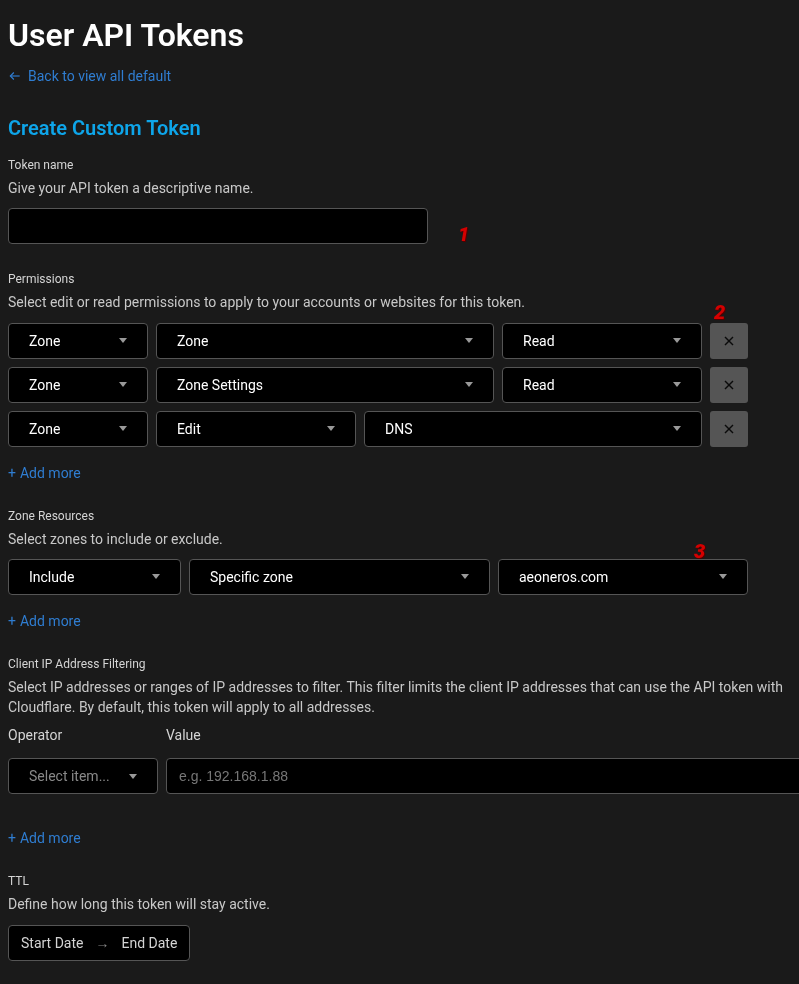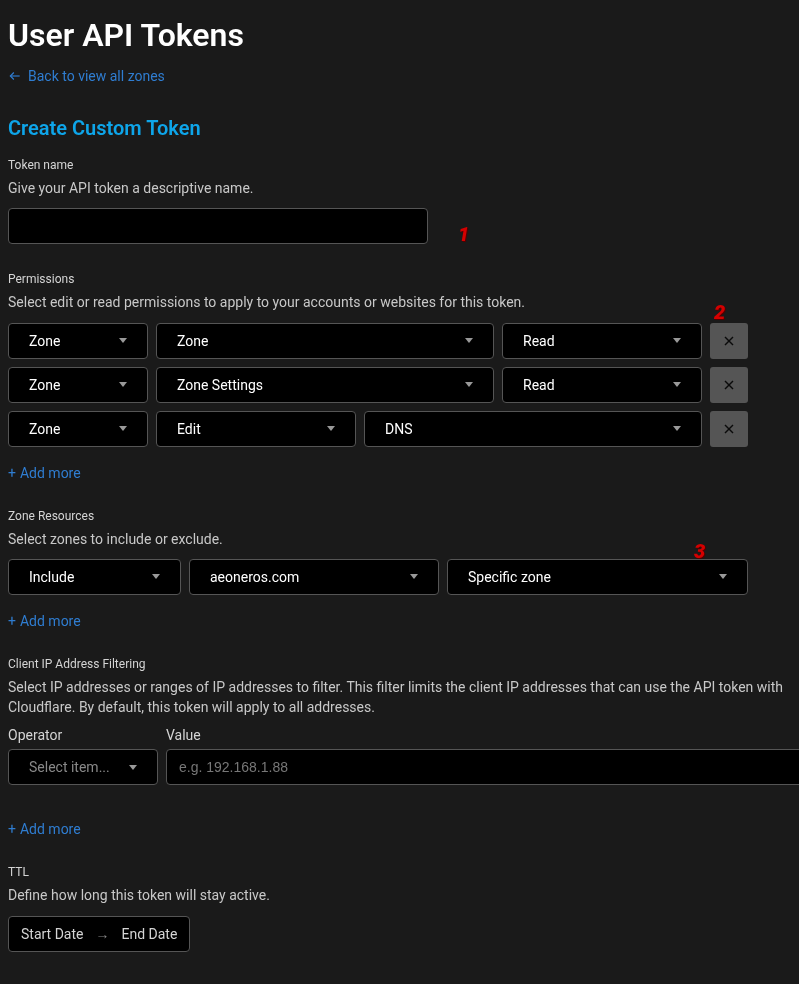--- a/index.html
+++ b/index.html
@@ -134,21 +134,21 @@
       gap: 4px;
       cursor: pointer;
       margin-top: 10px;
     }
     .add-more .plus {
       font-size: 14px;
     }
     .col-labels {
       display: flex;
       gap: 8px;
-      margin-bottom: 6px;
+      margin-bottom: 15px;
     }
     .col-labels .lbl-op {
       width: 150px;
       color: #d4d4d4;
       font-size: 14px;
     }
     .col-labels .lbl-val {
       flex: 1;
       color: #d4d4d4;
       font-size: 14px;
@@ -185,21 +185,21 @@
 
 
 
 <h1>User API Tokens</h1>
 
 <div class="back-link">
   <svg viewBox="0 0 24 24" fill="none" stroke="#2f7dd1" stroke-width="2">
       <line x1="20" y1="12" x2="4" y2="12"></line>
       <polyline points="10 18 4 12 10 6"></polyline>
     </svg>
-  <span>Back to view all zones</span>
+  <span>Back to view all default</span>
 </div>
 
 <h2>Create Custom Token</h2>
 
 <div class="section">
   <div class="section-title">Token name</div>
   <div class="section-desc">Give your API token a descriptive name.</div>
   <input class="text-input" type="text" value="" style="">
   <span class="annot" style="left:450px; top:64px;">1</span>
 </div>
@@ -281,26 +281,26 @@
   <div class="section-title">Zone Resources</div>
   <div class="section-desc">Select zones to include or exclude.</div>
   <span class="annot" style="left:686px; top:30px;">3</span>
 
   <div class="zone-rows">
     <div class="row">
       <div class="select" style="width:173px; flex-shrink:0;">
           <span>Include</span>
           <span class="caret"></span>
         </div>
+      <div class="select w-med2">
+          <span>Specific zone</span>
+          <span class="caret"></span>
+        </div>
       <div class="select w-zone-last">
           <span>aeoneros.com</span>
-          <span class="caret"></span>
-        </div>
-      <div class="select w-med2">
-          <span>Specific zone</span>
           <span class="caret"></span>
         </div>
     </div>
   </div>
   <div class="add-more">
     <span class="plus">+</span>
     <span>Add more</span>
   </div>
 </div>
 

